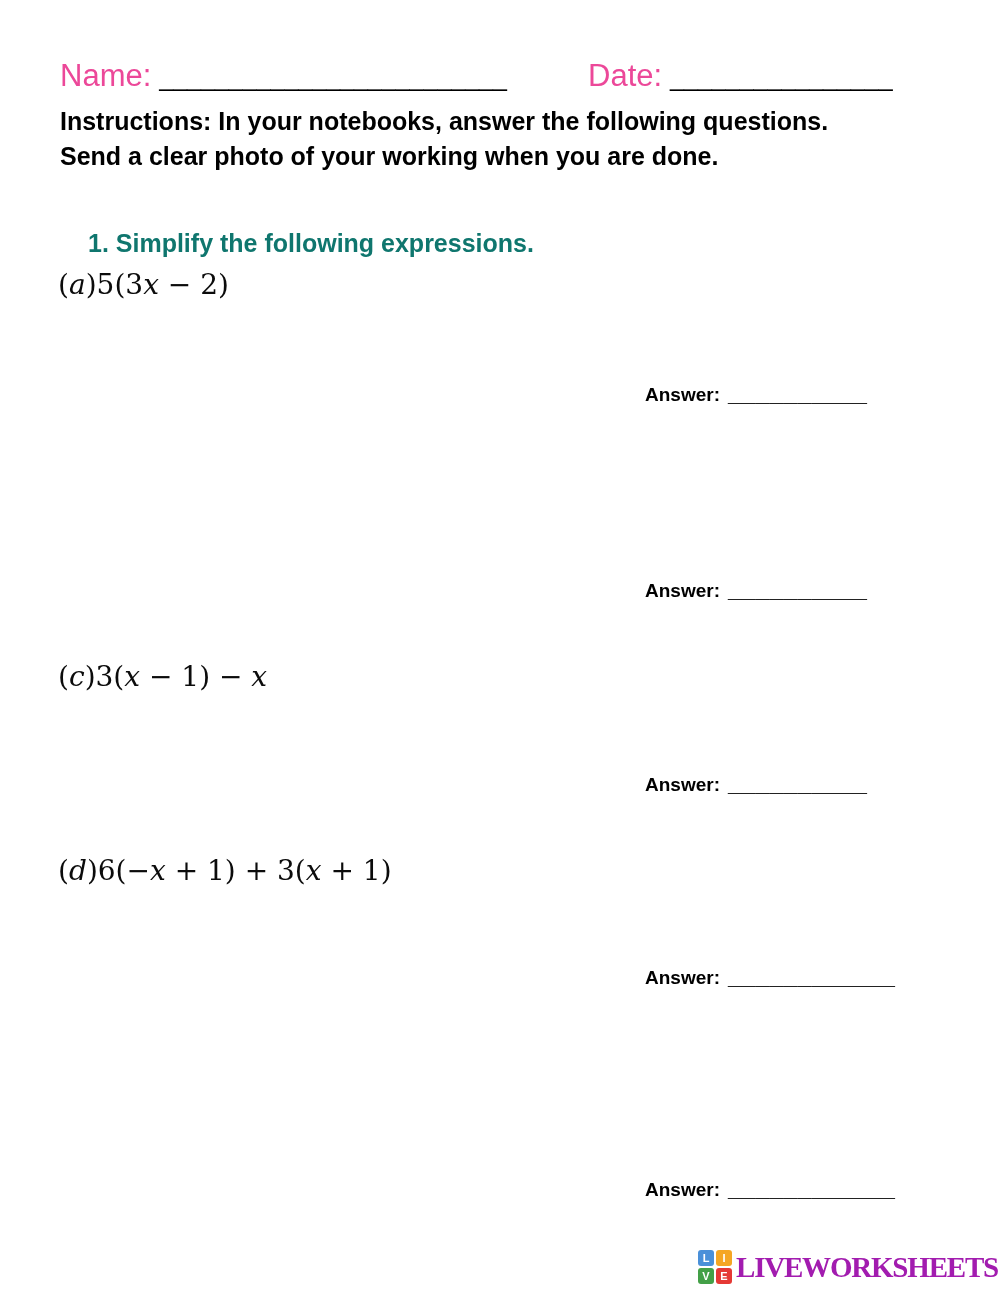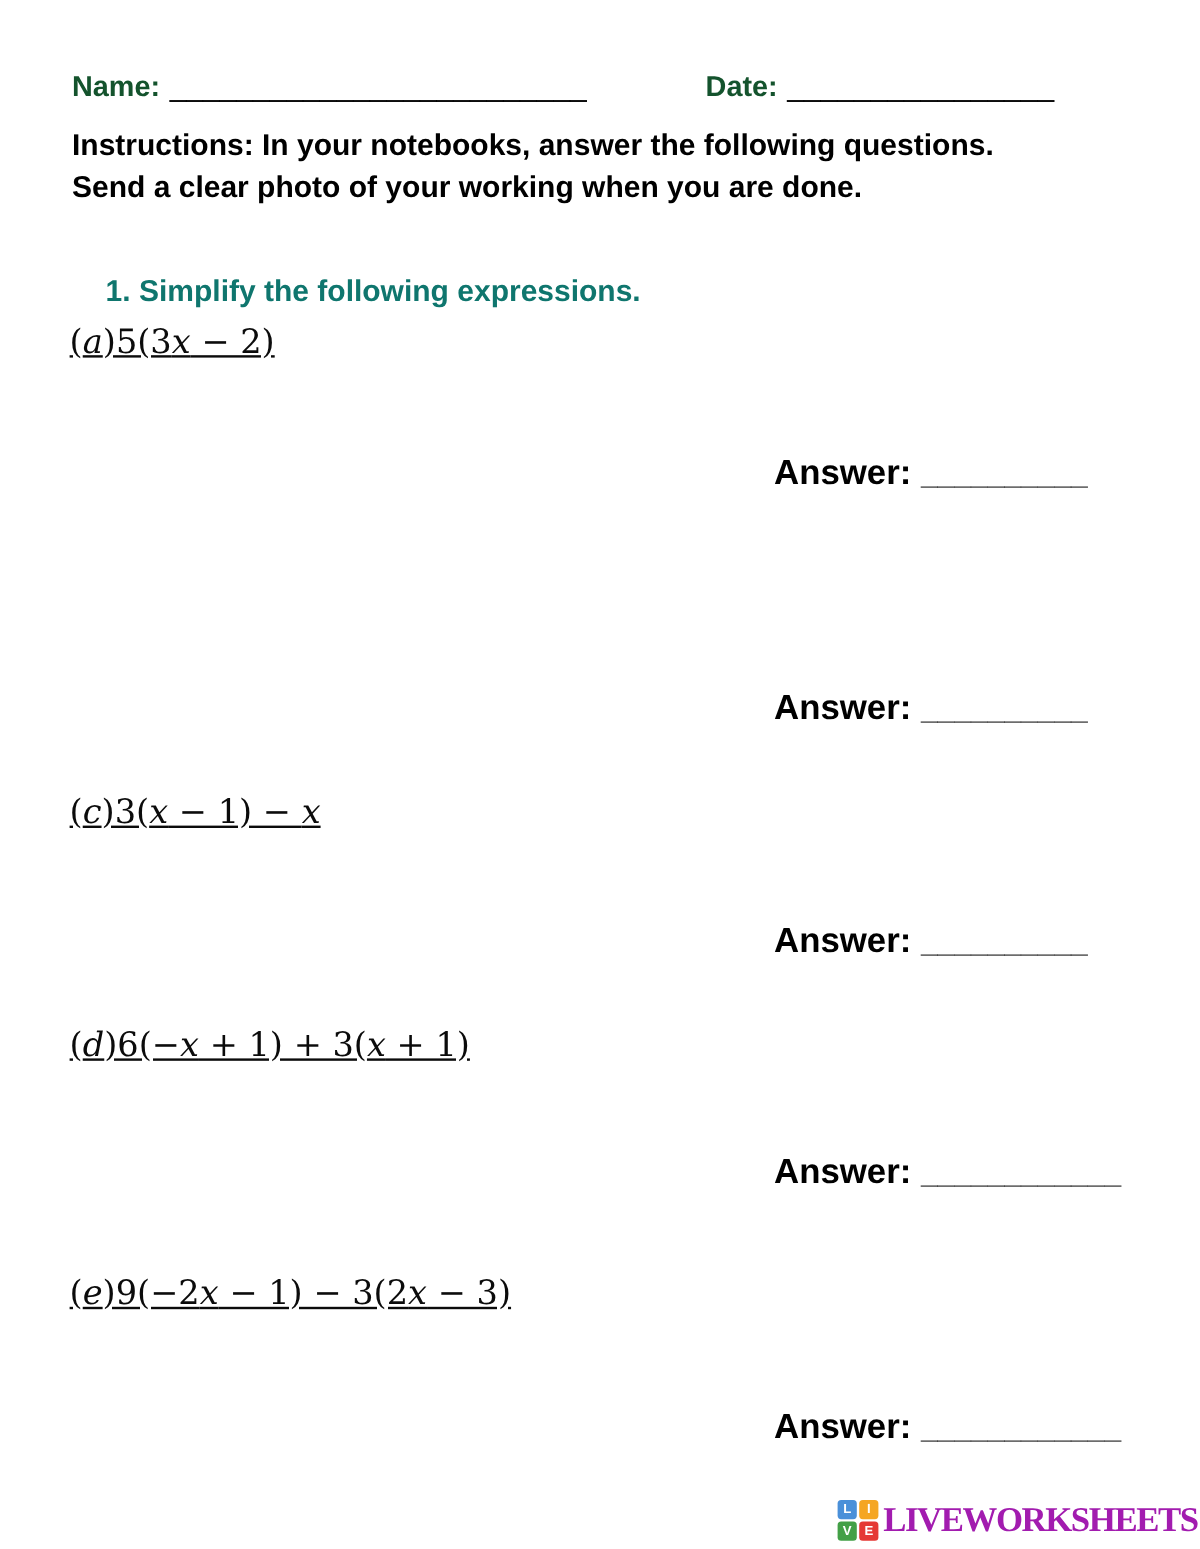--- a/index.html
+++ b/index.html
@@ -9,42 +9,41 @@
     height: 1291px;
     background: #ffffff;
     font-family: "Liberation Sans", sans-serif;
     color: #000000;
     overflow: hidden;
   }
   .abs { position: absolute; }
 
   
   .field { display: flex; align-items: baseline; white-space: nowrap; }
-  .field-label { font-size: 24px; font-weight: bold; color: #14532d; }
+  .field-label { font-size: 31px; font-weight: normal; color: #ec4899; }
   .field-blank { font-size: 25px; font-weight: normal; color: #000; margin-left: 8px; letter-spacing: 0; }
 
   
   .instructions { font-size: 25px; font-weight: bold; line-height: 35px; color: #000; }
 
   
   .section-title { font-size: 25px; font-weight: bold; color: #0f766e; }
 
   
   .expr {
     font-family: "DejaVu Serif", serif;
     font-size: 28px;
     color: #0b0b0b;
     white-space: nowrap;
-    text-decoration: underline;
   }
   .expr i { font-style: italic; }
 
   
   .answer-row { display: flex; align-items: baseline; white-space: nowrap; }
-  .answer-label { font-size: 29px; font-weight: bold; color: #000; }
+  .answer-label { font-size: 19px; font-weight: bold; color: #000; }
   .answer-blank { font-size: 25px; font-weight: bold; color: #222; margin-left: 8px; }
 
   
   .logo { display: flex; align-items: center; cursor: pointer; }
   .logo-grid {
     display: grid;
     grid-template-columns: 16px 16px;
     grid-template-rows: 16px 16px;
     gap: 2px;
     margin-right: 4px;
@@ -102,21 +101,20 @@
     <span class="answer-label">Answer:</span>
     <span class="answer-blank">__________</span>
   </div>
 
   <div class="abs expr" style="left:58px; top:854px;">(<i>d</i>)6(−<i>x</i> + 1) + 3(<i>x</i> + 1)</div>
   <div class="abs answer-row" style="left:645px; top:961px;">
     <span class="answer-label">Answer:</span>
     <span class="answer-blank">____________</span>
   </div>
 
-  <div class="abs expr" style="left:58px; top:1061px;">(<i>e</i>)9(−2<i>x</i> − 1) − 3(2<i>x</i> − 3)</div>
   <div class="abs answer-row" style="left:645px; top:1173px;">
     <span class="answer-label">Answer:</span>
     <span class="answer-blank">____________</span>
   </div>
 
   <div class="abs logo" style="left:698px; top:1250px;">
     <span class="logo-grid">
       <span class="logo-tile" style="background: rgb(74, 144, 217);">L</span>
       <span class="logo-tile" style="background: rgb(245, 166, 35);">I</span>
       <span class="logo-tile" style="background: rgb(67, 160, 71);">V</span>

